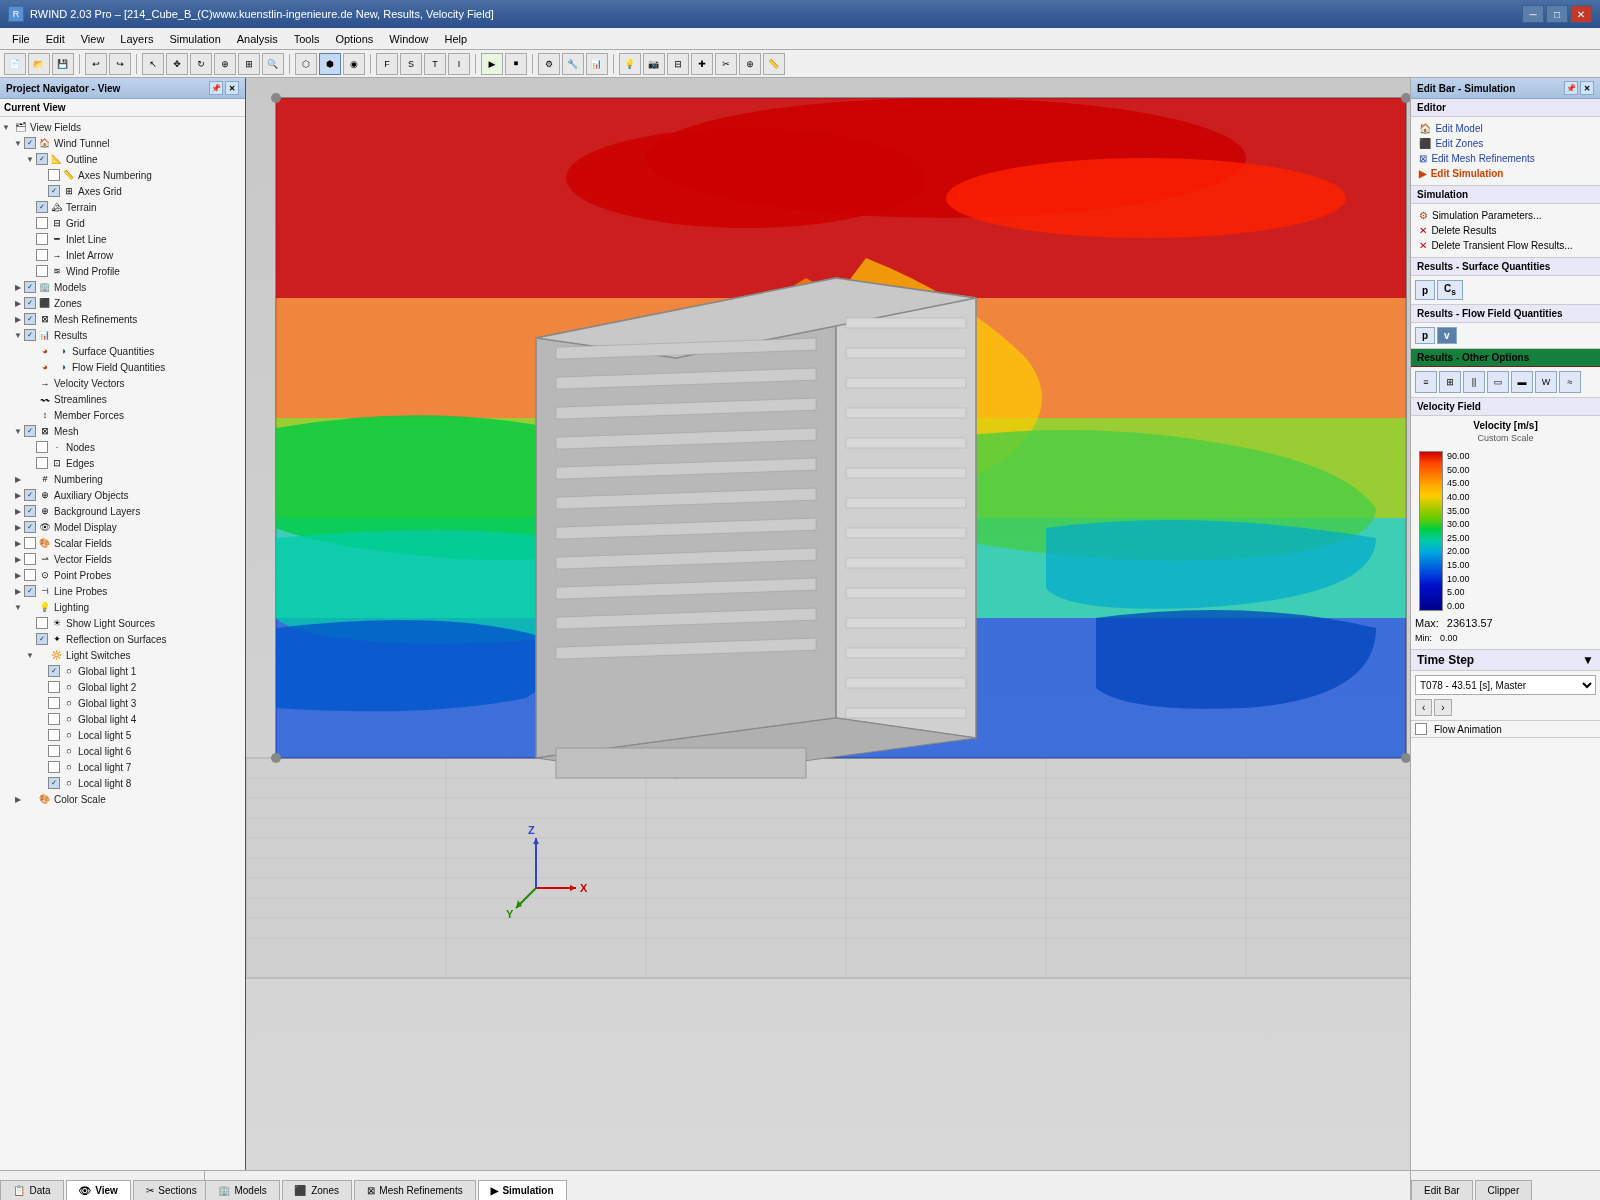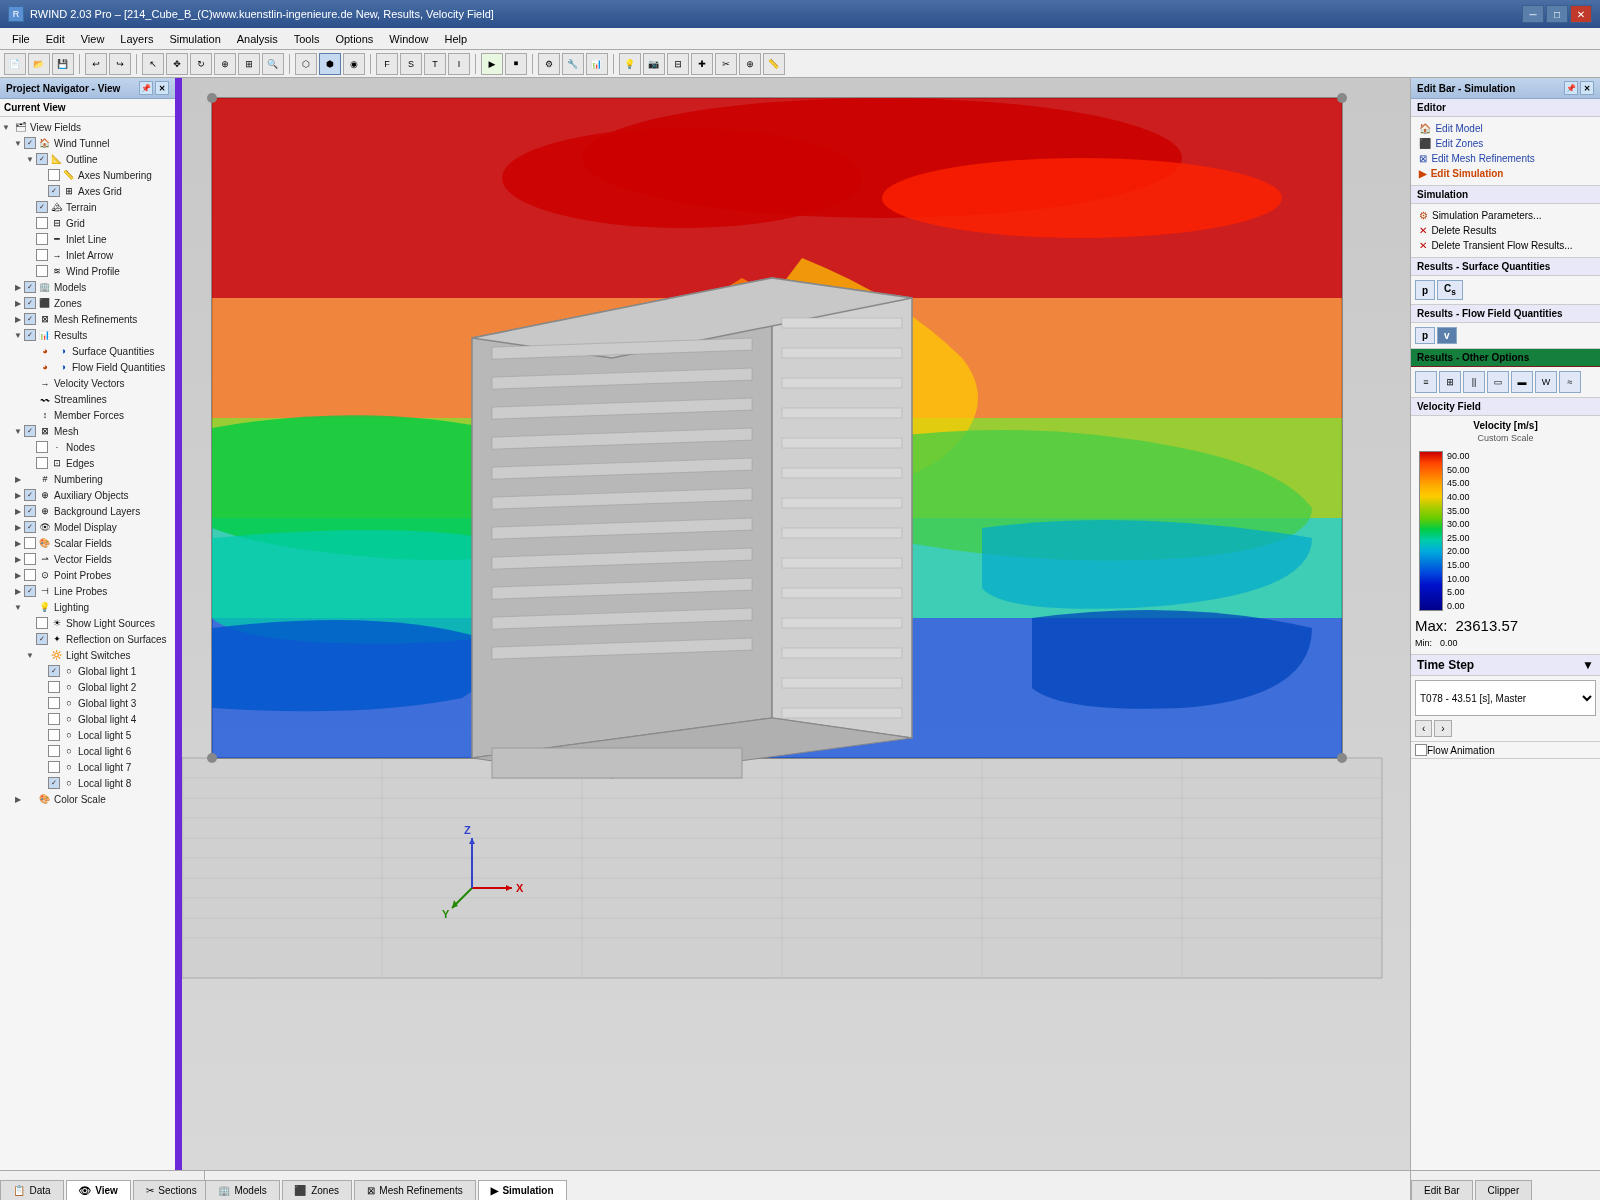--- a/index.html
+++ b/index.html
@@ -52,23 +52,23 @@
     .tb-btn.active { background: #c5d9f1; border-color: #5a7faa; }
 
     
     .main-layout {
       display: flex;
       height: calc(1200px - 28px - 22px - 28px - 30px);
     }
 
     
     .left-panel {
-      width: 182px;
+      width: 246px;
       background: #f5f5f5;
-      border-right: 7px solid #6d28d9;
+      border-right: 1px solid #6d28d9;
       display: flex; flex-direction: column;
       overflow: hidden;
     }
     .panel-header {
       background: linear-gradient(to bottom, #c0d4ec, #a8c0e0);
       padding: 3px 6px;
       font-size: 10px;
       font-weight: bold;
       border-bottom: 1px solid #8aa8c8;
       display: flex; align-items: center; justify-content: space-between;
@@ -164,21 +164,21 @@
         #aacc00 35%, #66cc00 42%, #00cc44 49%, #00ccaa 56%,
         #00aadd 63%, #0077dd 70%, #0044dd 77%, #0011cc 84%, #000088 100%
       );
       border: 1px solid #888;
     }
     .vel-labels { display: flex; flex-direction: column; justify-content: space-between; height: 160px; }
     .vel-label { font-size: 9px; }
 
     .time-step-content { padding: 4px; }
     .ts-select {
-      width: 100%; height: 36px; font-size: 10px;
+      width: 100%; height: 20px; font-size: 10px;
       background: white; border: 1px solid #aaa; margin-bottom: 4px;
     }
     .ts-nav { display: flex; gap: 2px; }
     .ts-btn { padding: 2px 6px; font-size: 10px; background: #e8e8e8; border: 1px solid #aaa; cursor: pointer; }
 
     .display-option-row {
       display: flex; align-items: center; gap: 4px; padding: 2px 4px;
     }
     .do-check { width: 12px; height: 12px; border: 1px solid #888; background: white; cursor: pointer; }
     .do-label { font-size: 10px; }
@@ -215,21 +215,21 @@
       width: 100%;
     }
     .bottom-left { width: 205px; border-right: 1px solid #aaa; background: #f0f0f0; }
     .bottom-center { flex: 1; background: #f0f0f0; }
     .bottom-right { width: 190px; border-left: 1px solid #aaa; background: #f0f0f0; }
 
     .rp-other-btns { display: flex; gap: 2px; padding: 4px; flex-wrap: wrap; }
     .other-btn { width: 22px; height: 22px; background: #e0e8f8; border: 1px solid #8aa8c8; font-size: 9px; cursor: pointer; display: flex; align-items: center; justify-content: center; }
 
     .flow-anim-row {
-      display: flex; align-items: center; gap: 0; padding: 2px 4px;
+      display: flex; align-items: center; gap: 7px; padding: 2px 4px;
       font-size: 10px;
     }
     .fa-check { width: 12px; height: 12px; border: 1px solid #888; background: white; cursor: pointer; }
 
     
     ::-webkit-scrollbar { width: 8px; }
     ::-webkit-scrollbar-track { background: #f0f0f0; }
     ::-webkit-scrollbar-thumb { background: #c0c0c0; border: 1px solid #aaa; }
   </style>
 </head>
@@ -890,21 +890,21 @@
             <span class="vel-label">35.00</span>
             <span class="vel-label">30.00</span>
             <span class="vel-label">25.00</span>
             <span class="vel-label">20.00</span>
             <span class="vel-label">15.00</span>
             <span class="vel-label">10.00</span>
             <span class="vel-label">5.00</span>
             <span class="vel-label">0.00</span>
           </div>
         </div>
-        <div style="display:flex; gap:8px; font-size:15px; padding: 2px 0;">
+        <div style="display:flex; gap:8px; font-size:11px; padding: 2px 0;">
           <span>Max:</span>
           <span>23613.57</span>
         </div>
         <div style="display:flex; gap:8px; font-size:9px; padding: 2px 0;">
           <span>Min:</span>
           <span>0.00</span>
         </div>
       </div>
     </div>
 

